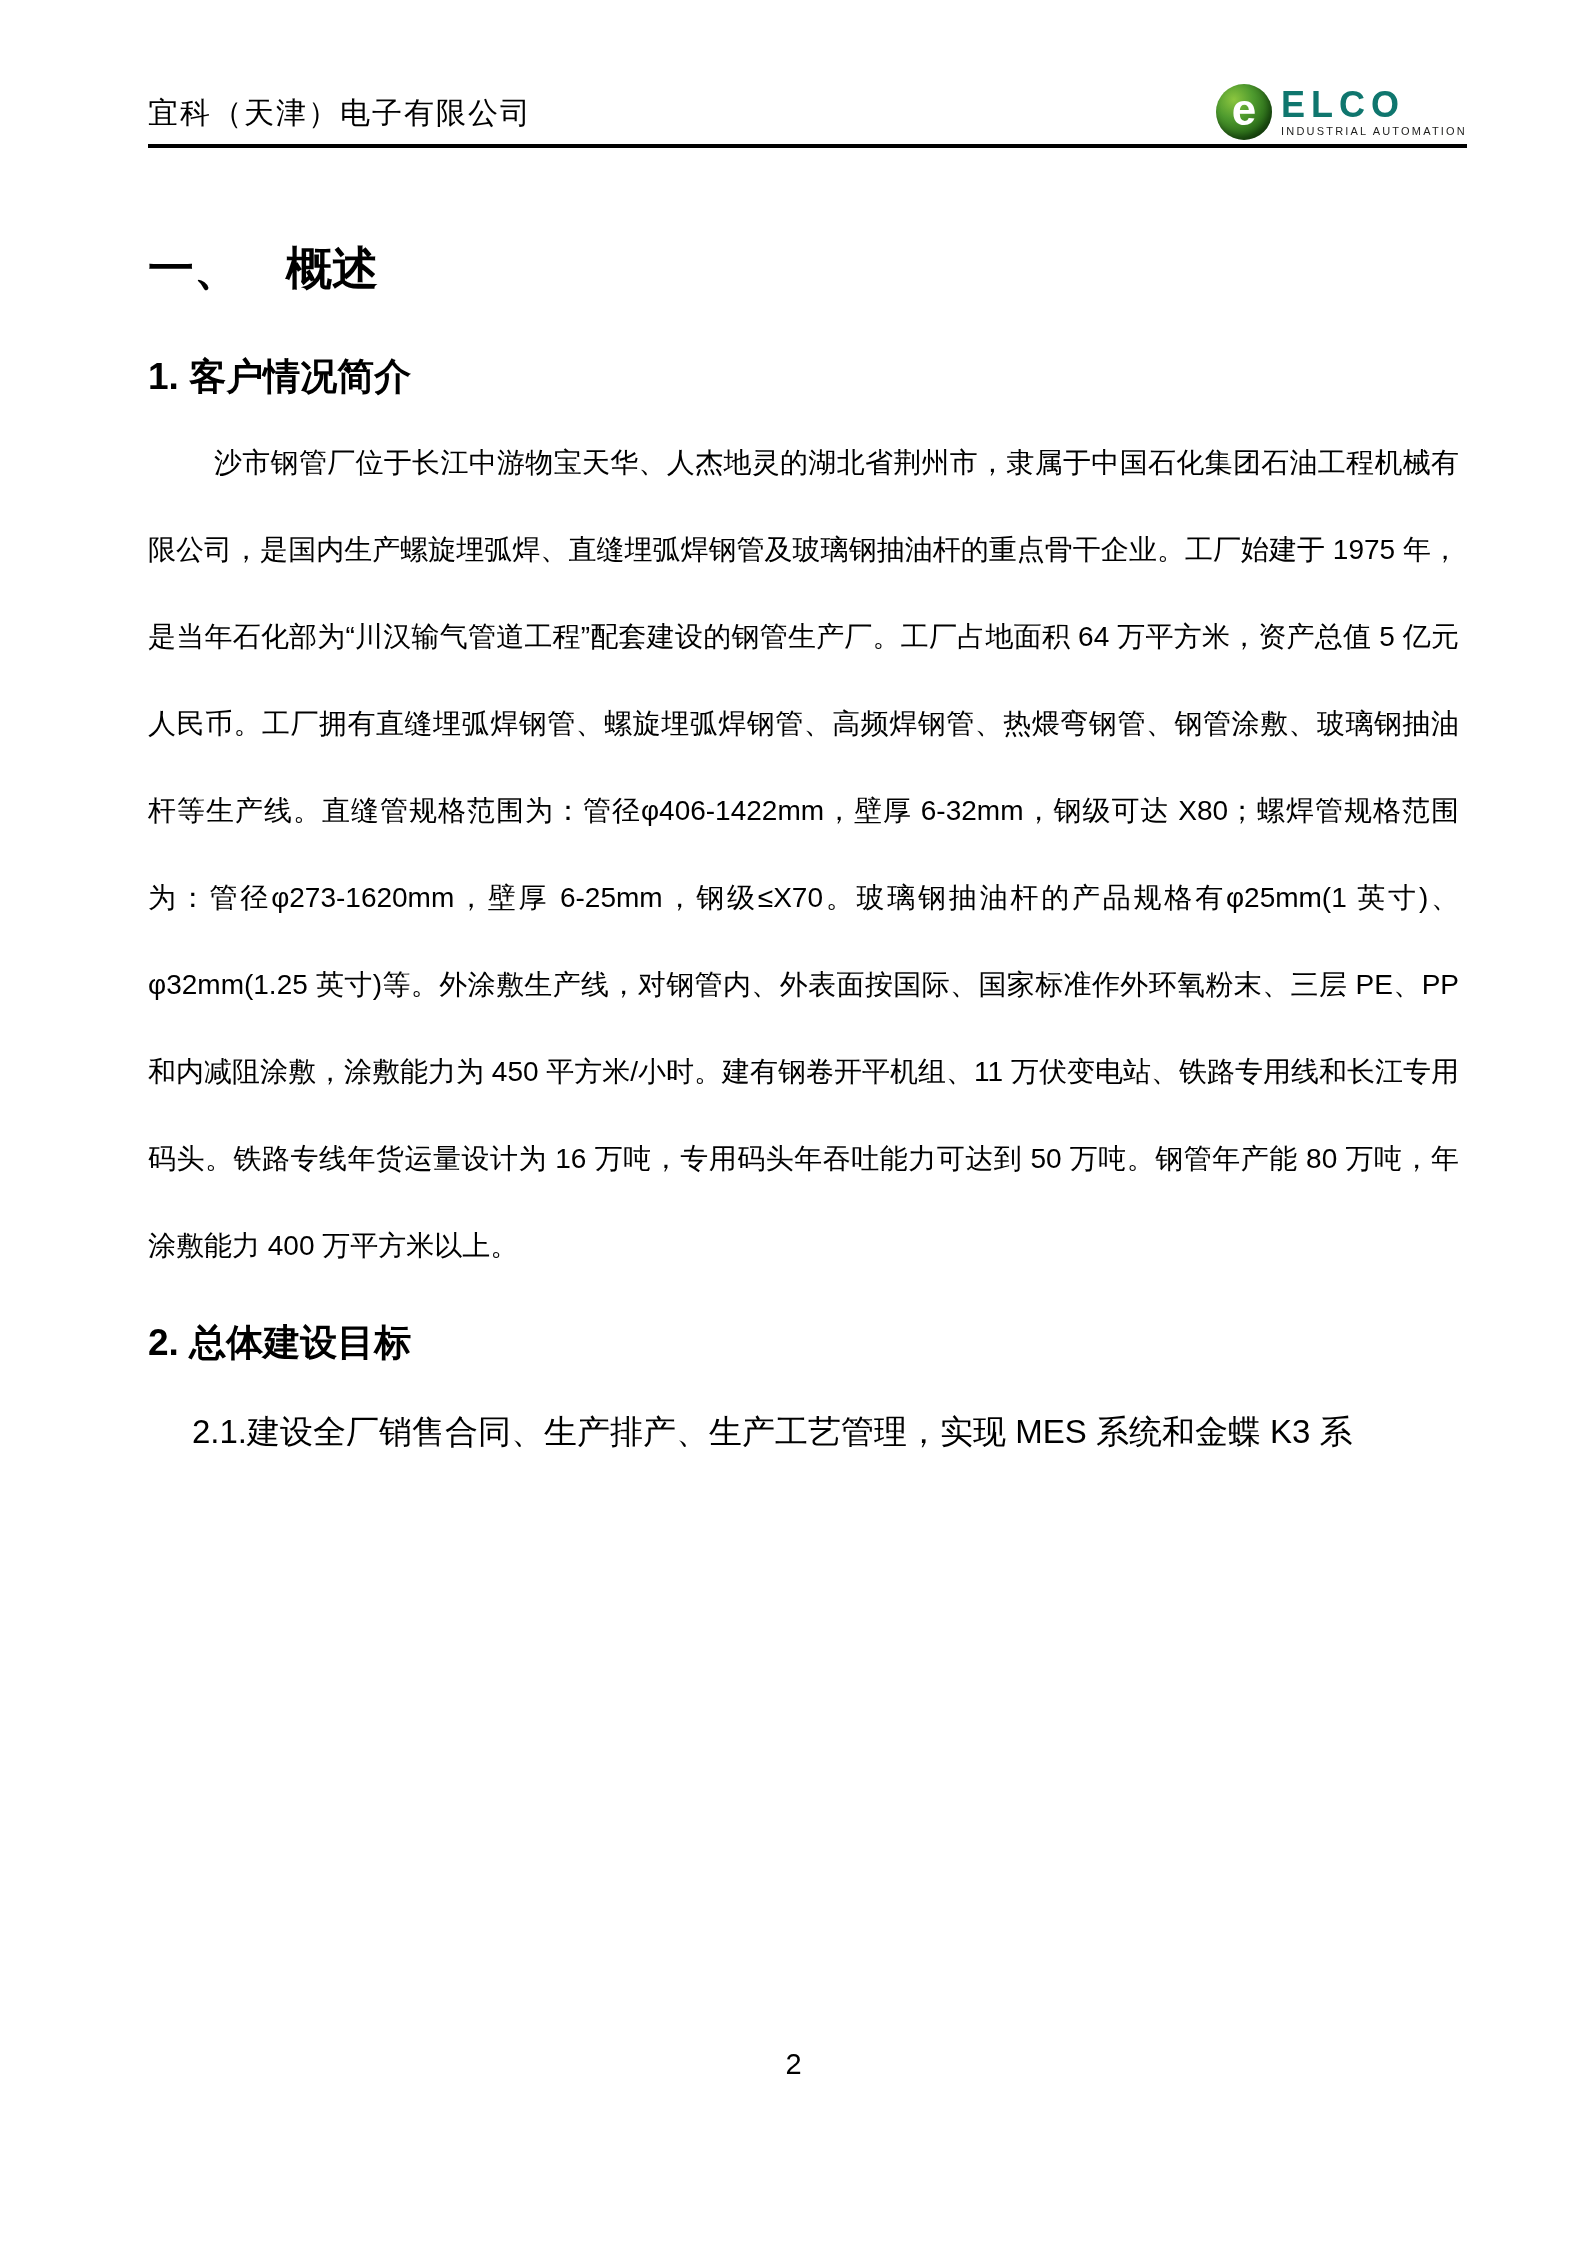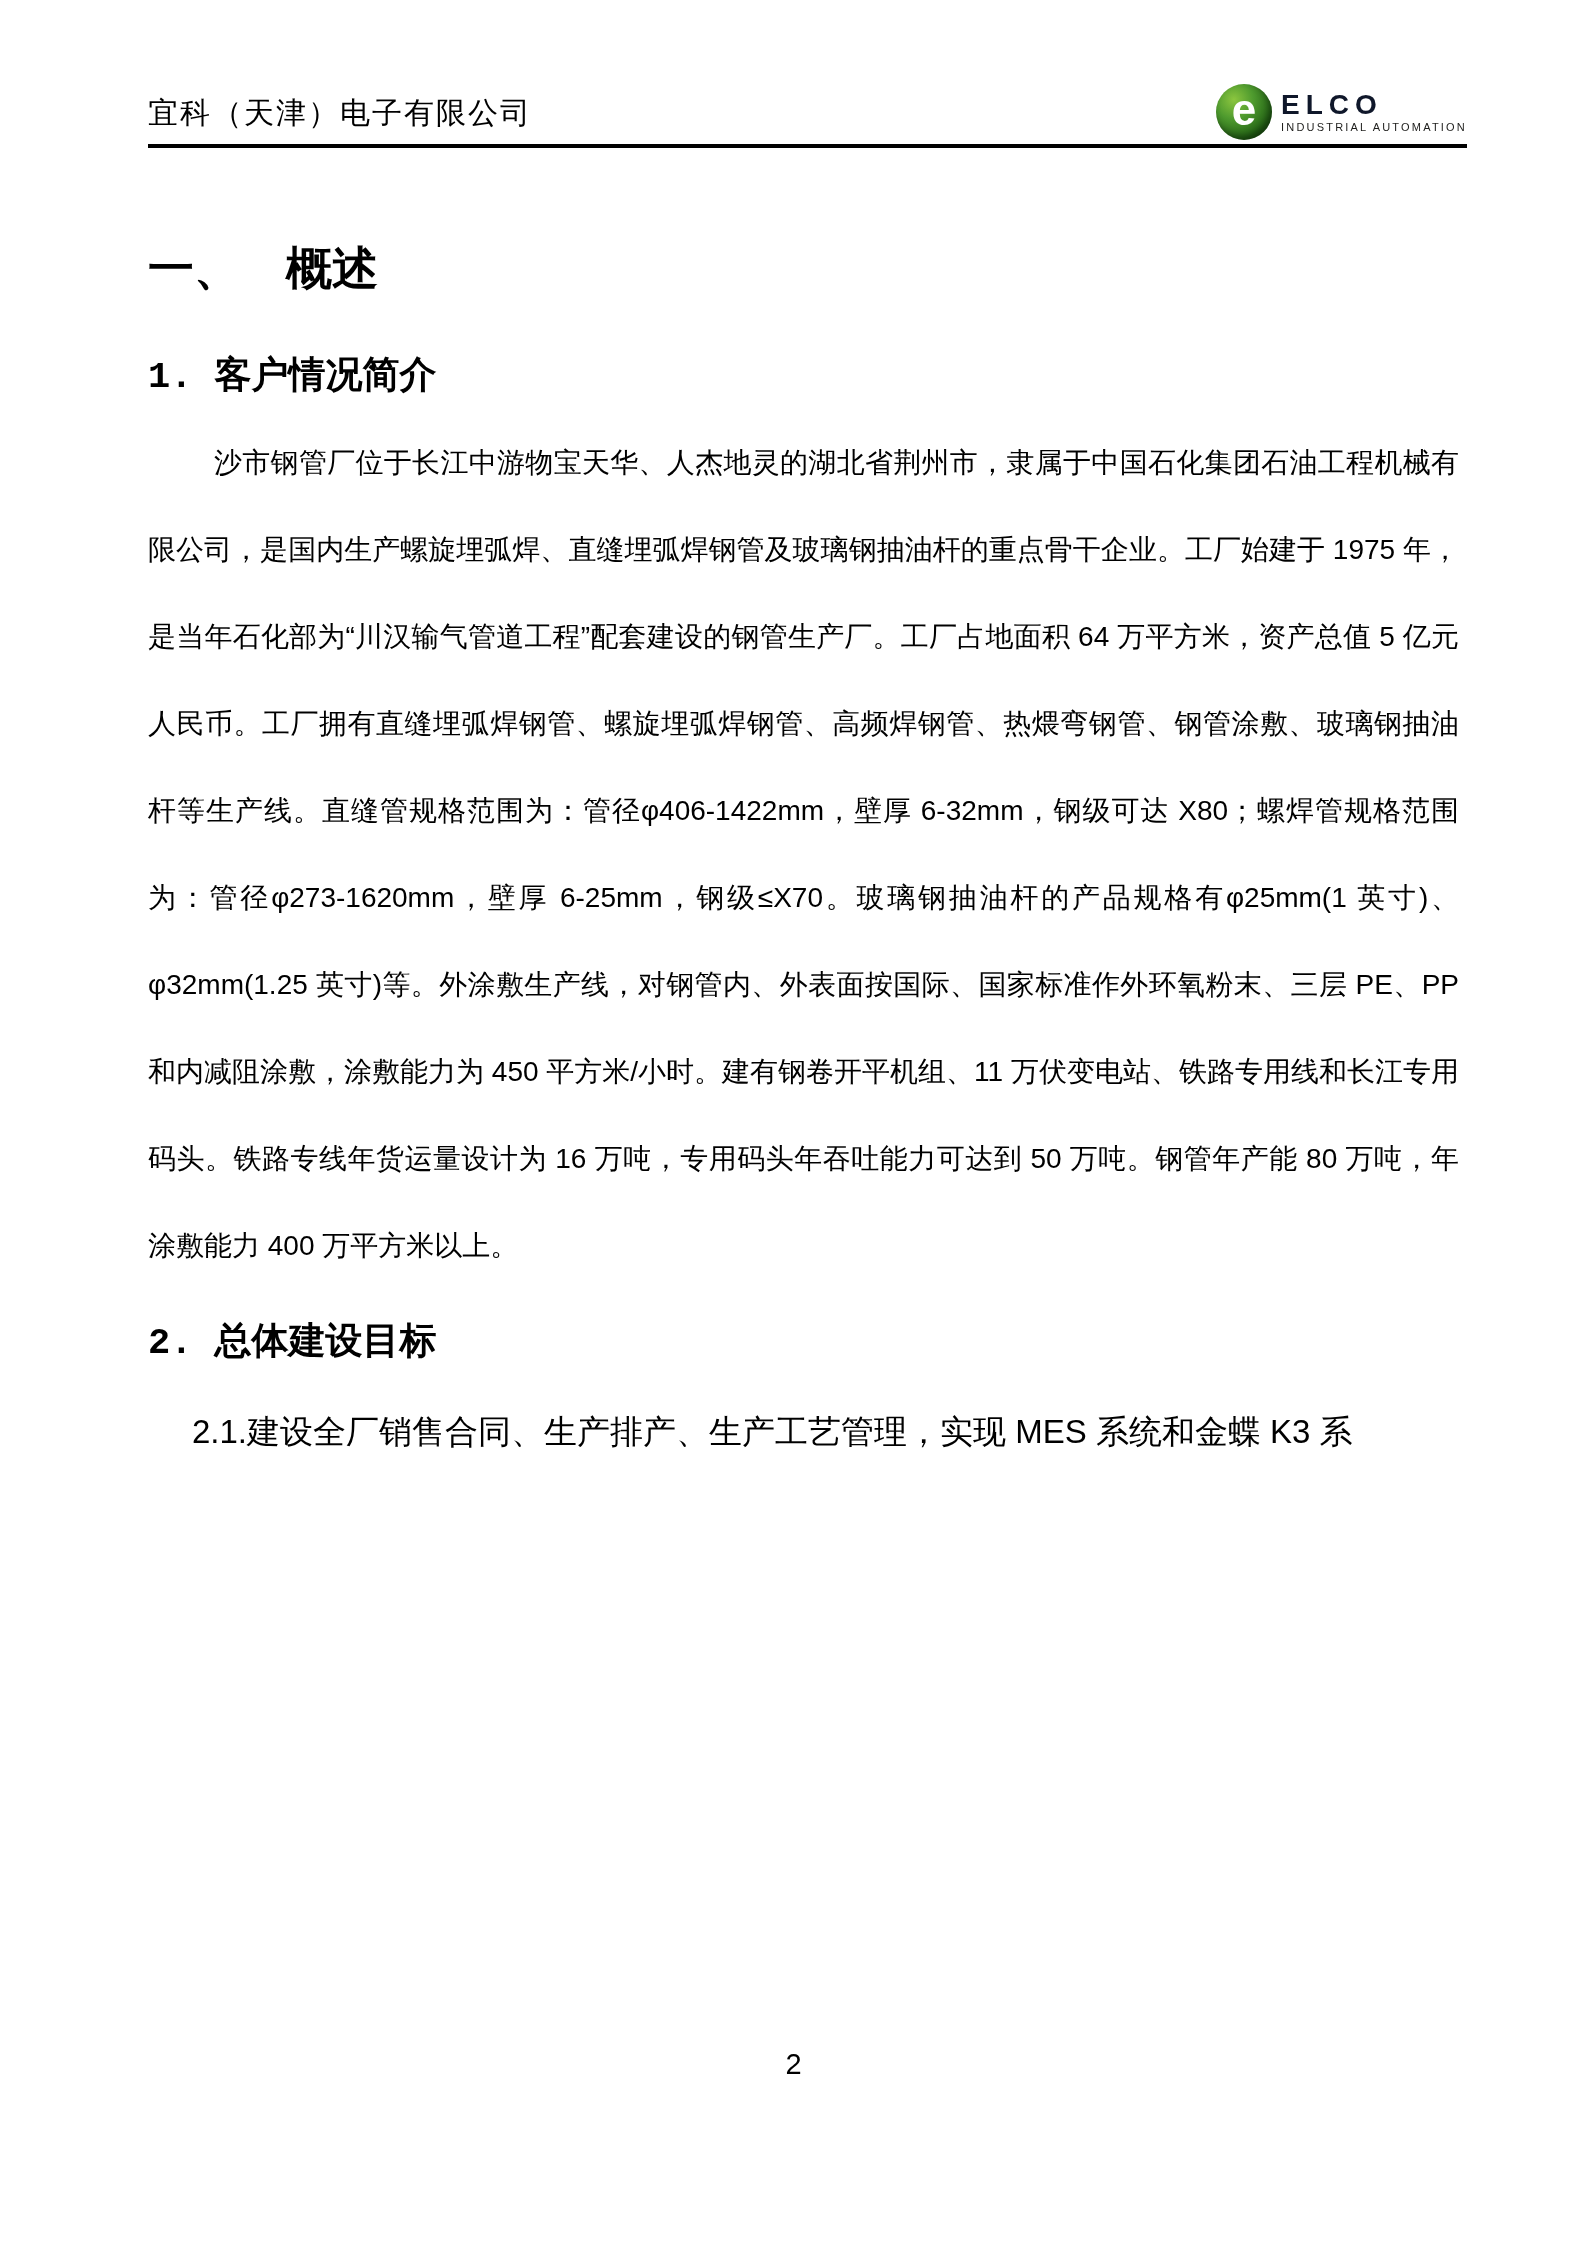--- a/index.html
+++ b/index.html
@@ -37,23 +37,23 @@
   }
   .logo-e {
     color: #ffffff;
     font-size: 44px;
     font-weight: bold;
     line-height: 1;
     transform: translateY(-2px);
   }
   .logo-text-block { display: flex; flex-direction: column; }
   .logo-brand {
-    font-size: 28px;
+    font-size: 36px;
     font-weight: bold;
-    color: #0f172a;
+    color: #0f766e;
     letter-spacing: 6px;
     line-height: 1.0;
   }
   .logo-tagline {
     font-size: 11px;
     font-weight: normal;
     color: #1d1d1b;
     letter-spacing: 2.2px;
     margin-top: 2px;
     white-space: nowrap;
@@ -65,21 +65,20 @@
     font-size: 46px;
     font-weight: bold;
     margin: 94px 0 0 0;
     line-height: 1.15;
   }
   .h-sub {
     font-size: 37px;
     font-weight: bold;
     margin: 60px 0 0 0;
     line-height: 1.2;
-    font-family: Liberation Mono, monospace;
   }
   .h-sub2 { margin-top: 32px; }
   .body-para {
     font-size: 28px;
     line-height: 87px;
     text-align: justify;
     text-indent: 66px;
     margin: 20px 0 0 0;
   }
   .body-para2 { margin-top: 0; }

